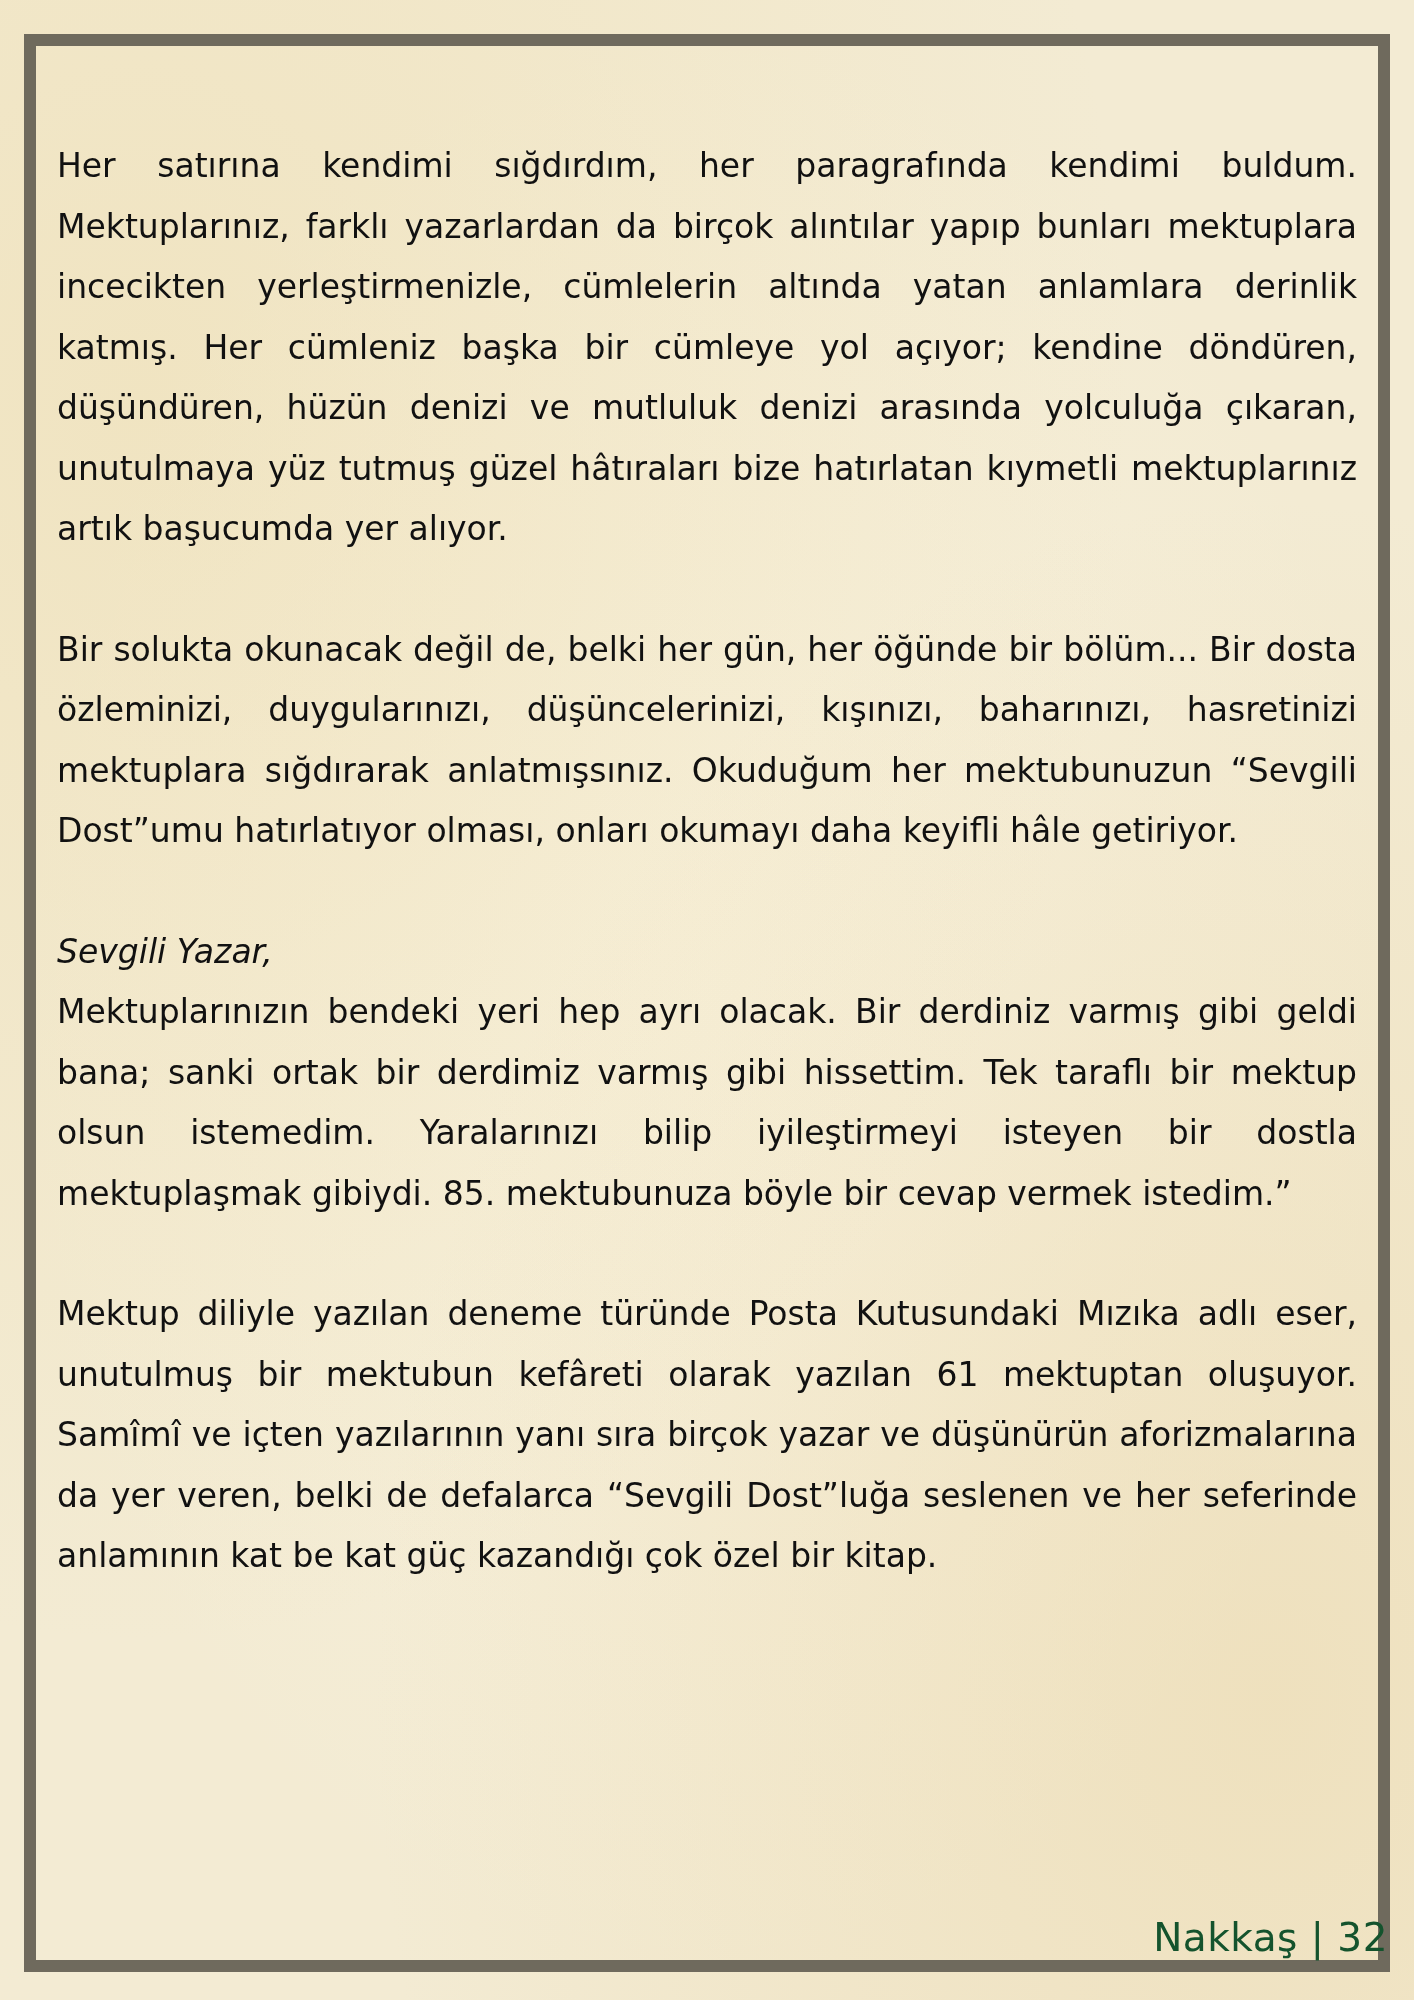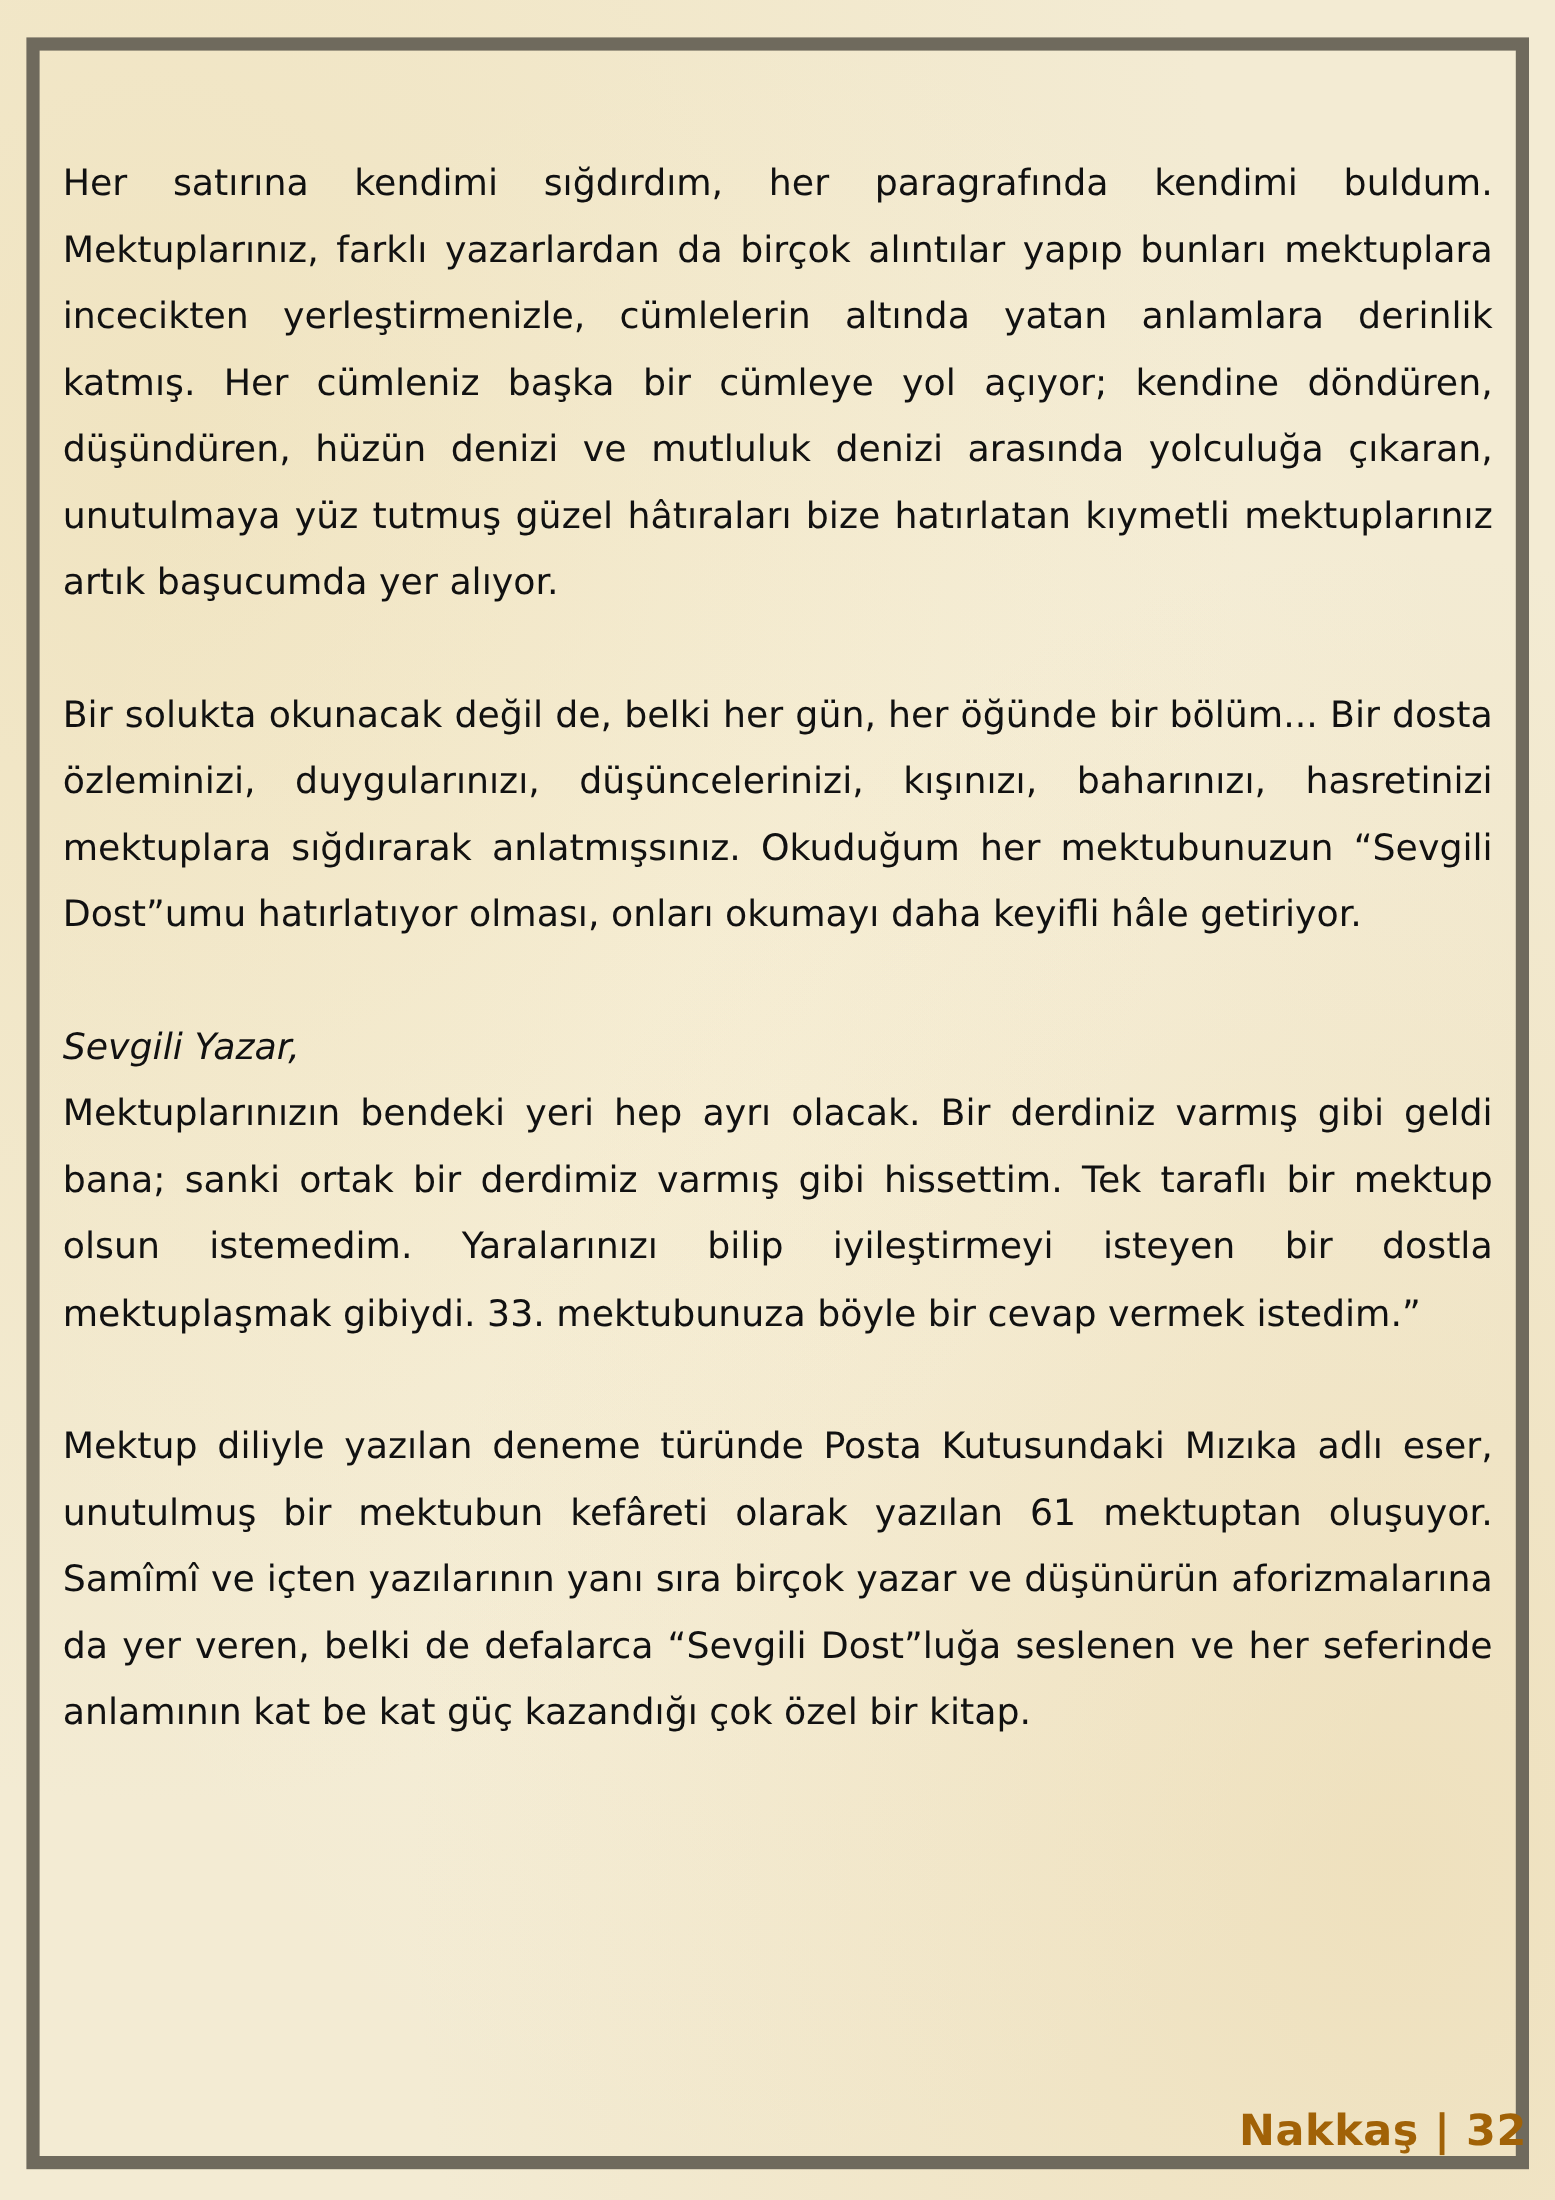--- a/index.html
+++ b/index.html
@@ -45,38 +45,38 @@
     }
     .para .line {
       display: block;
       font-style: italic;
     }
     .footer {
       position: absolute;
       right: 26px;
       top: 1918px;
       font-family: "DejaVu Sans", sans-serif;
-      font-weight: bold;
+      font-weight: normal;
       font-size: 39px;
       line-height: 1;
-      color: #a16207;
+      color: #14532d;
       letter-spacing: 0.5px;
       background: transparent;
     }
   </style>
 </head>
 <body>
 
 <div class="frame"></div>
 
 <div class="content">
   <p class="para">Her satırına kendimi sığdırdım, her paragrafında kendimi buldum. Mektuplarınız, farklı yazarlardan da birçok alıntılar yapıp bunları mektuplara incecikten yerleştirmenizle, cümlelerin altında yatan anlamlara derinlik katmış. Her cümleniz başka bir cümleye yol açıyor; kendine döndüren, düşündüren, hüzün denizi ve mutluluk denizi arasında yolculuğa çıkaran, unutulmaya yüz tutmuş güzel hâtıraları bize hatırlatan kıymetli mektuplarınız artık başucumda yer alıyor.</p>
   <p class="para">Bir solukta okunacak değil de, belki her gün, her öğünde bir bölüm... Bir dosta özleminizi, duygularınızı, düşüncelerinizi, kışınızı, baharınızı, hasretinizi mektuplara sığdırarak anlatmışsınız. Okuduğum her mektubunuzun “Sevgili Dost”umu hatırlatıyor olması, onları okumayı daha keyifli hâle getiriyor.</p>
   <div class="para">
     <span class="line" style="text-align:left;">Sevgili Yazar,</span>
-    <span>Mektuplarınızın bendeki yeri hep ayrı olacak. Bir derdiniz varmış gibi geldi bana; sanki ortak bir derdimiz varmış gibi hissettim. Tek taraflı bir mektup olsun istemedim. Yaralarınızı bilip iyileştirmeyi isteyen bir dostla mektuplaşmak gibiydi. 33. mektubunuza böyle bir cevap vermek istedim.”</span>
+    <span>Mektuplarınızın bendeki yeri hep ayrı olacak. Bir derdiniz varmış gibi geldi bana; sanki ortak bir derdimiz varmış gibi hissettim. Tek taraflı bir mektup olsun istemedim. Yaralarınızı bilip iyileştirmeyi isteyen bir dostla mektuplaşmak gibiydi. 85. mektubunuza böyle bir cevap vermek istedim.”</span>
   </div>
   <p class="para">Mektup diliyle yazılan deneme türünde Posta Kutusundaki Mızıka adlı eser, unutulmuş bir mektubun kefâreti olarak yazılan 61 mektuptan oluşuyor. Samîmî ve içten yazılarının yanı sıra birçok yazar ve düşünürün aforizmalarına da yer veren, belki de defalarca “Sevgili Dost”luğa seslenen ve her seferinde anlamının kat be kat güç kazandığı çok özel bir kitap.</p>
 </div>
 
 <div class="footer">
   <span>Nakkaş | 32</span>
 </div>
 
 </body></html>

